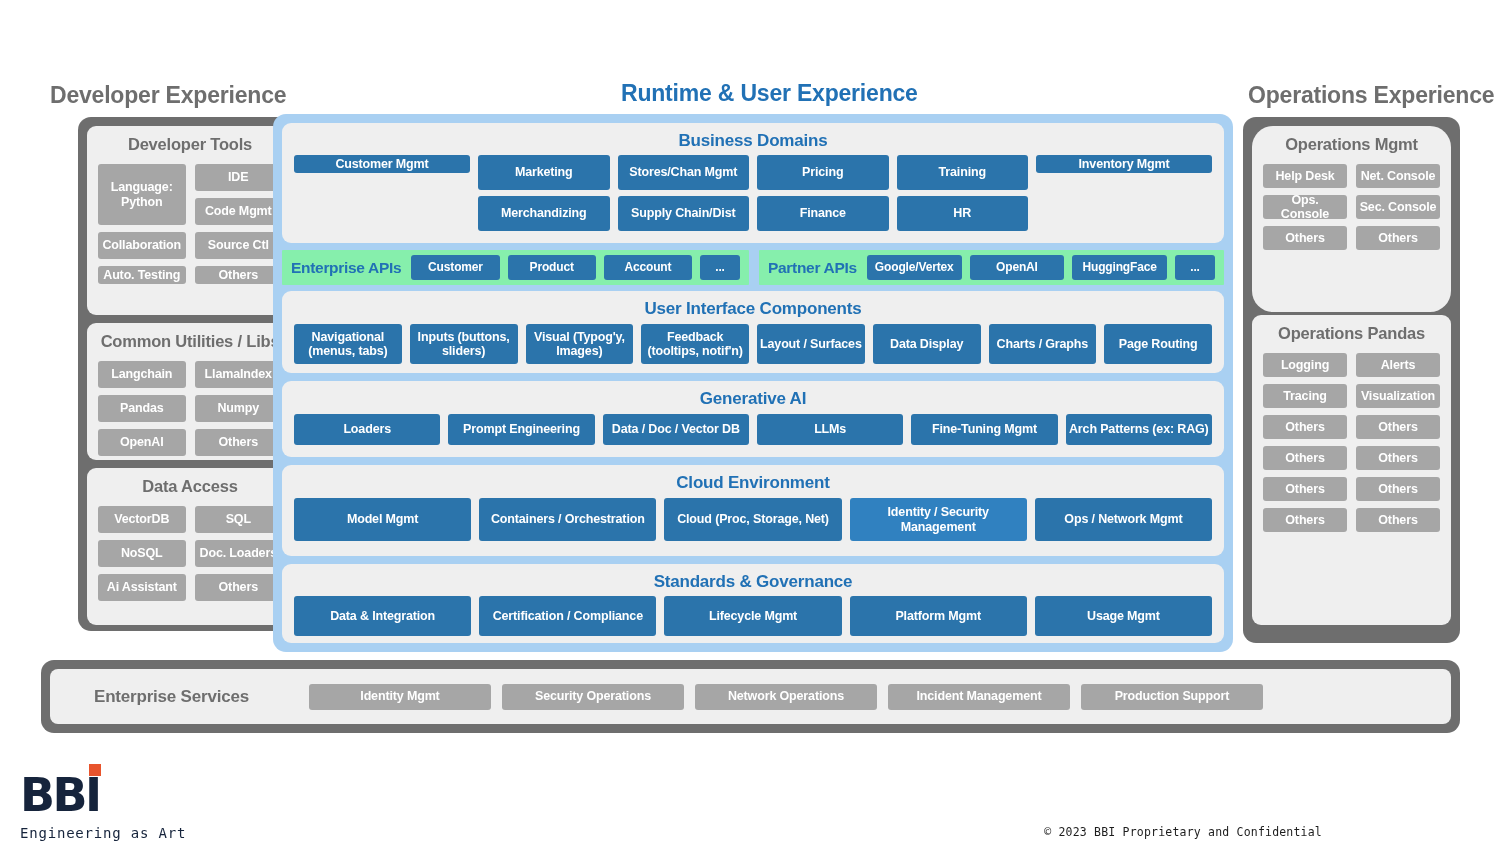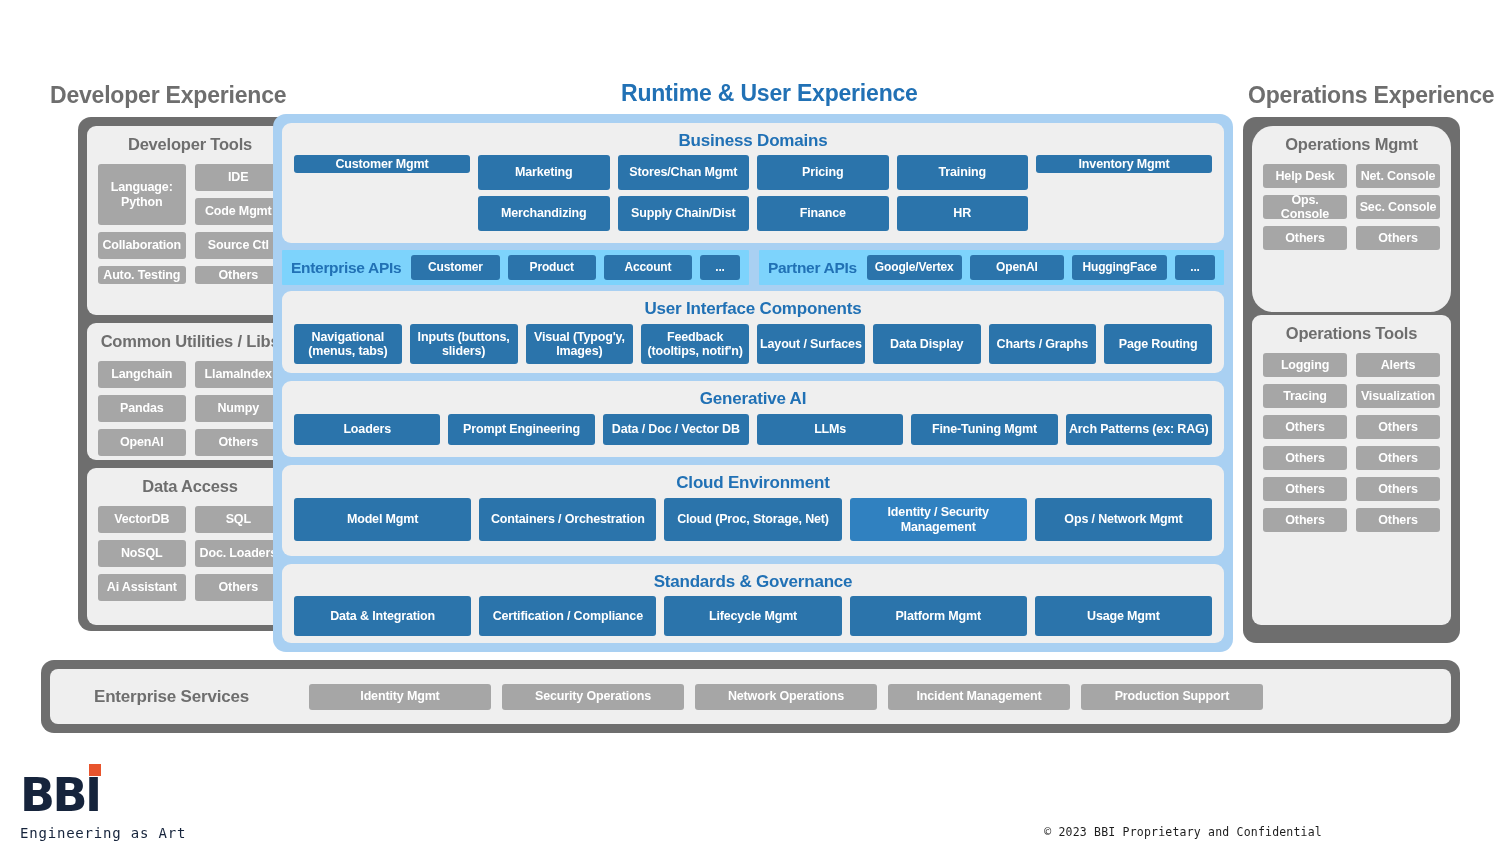--- a/index.html
+++ b/index.html
@@ -127,21 +127,21 @@
   #sec-ui       { top: 177px; height: 82px; }
   #sec-genai    { top: 267px; height: 76px; }
   #sec-cloud    { top: 351px; height: 91px; }
   #sec-std      { top: 450px; height: 79px; }
 
   
   .api-card {
     position: absolute;
     top: 136px;
     height: 35px;
-    background: #7dd3fc;
+    background: #86efac;
     border-radius: 1px;
     display: flex;
     align-items: center;
     padding: 0 9px;
     gap: 8px;
   }
   #api-ent { left: 9px; width: 467px; }
   #api-part { left: 486px; width: 465px; }
   .api-label {
     font-weight: bold;
@@ -380,21 +380,21 @@
         <div class="chip">Help Desk</div>
         <div class="chip">Net. Console</div>
         <div class="chip">Ops. Console</div>
         <div class="chip">Sec. Console</div>
         <div class="chip">Others</div>
         <div class="chip">Others</div>
       </div>
     </div>
 
     <div class="card ops-card" id="ops-tools-card">
-      <div class="card-title">Operations Tools</div>
+      <div class="card-title">Operations Pandas</div>
       <div class="chip-grid" id="ops-tools-grid">
         <div class="chip">Logging</div>
         <div class="chip">Alerts</div>
         <div class="chip">Tracing</div>
         <div class="chip">Visualization</div>
         <div class="chip">Others</div>
         <div class="chip">Others</div>
         <div class="chip">Others</div>
         <div class="chip">Others</div>
         <div class="chip">Others</div>

